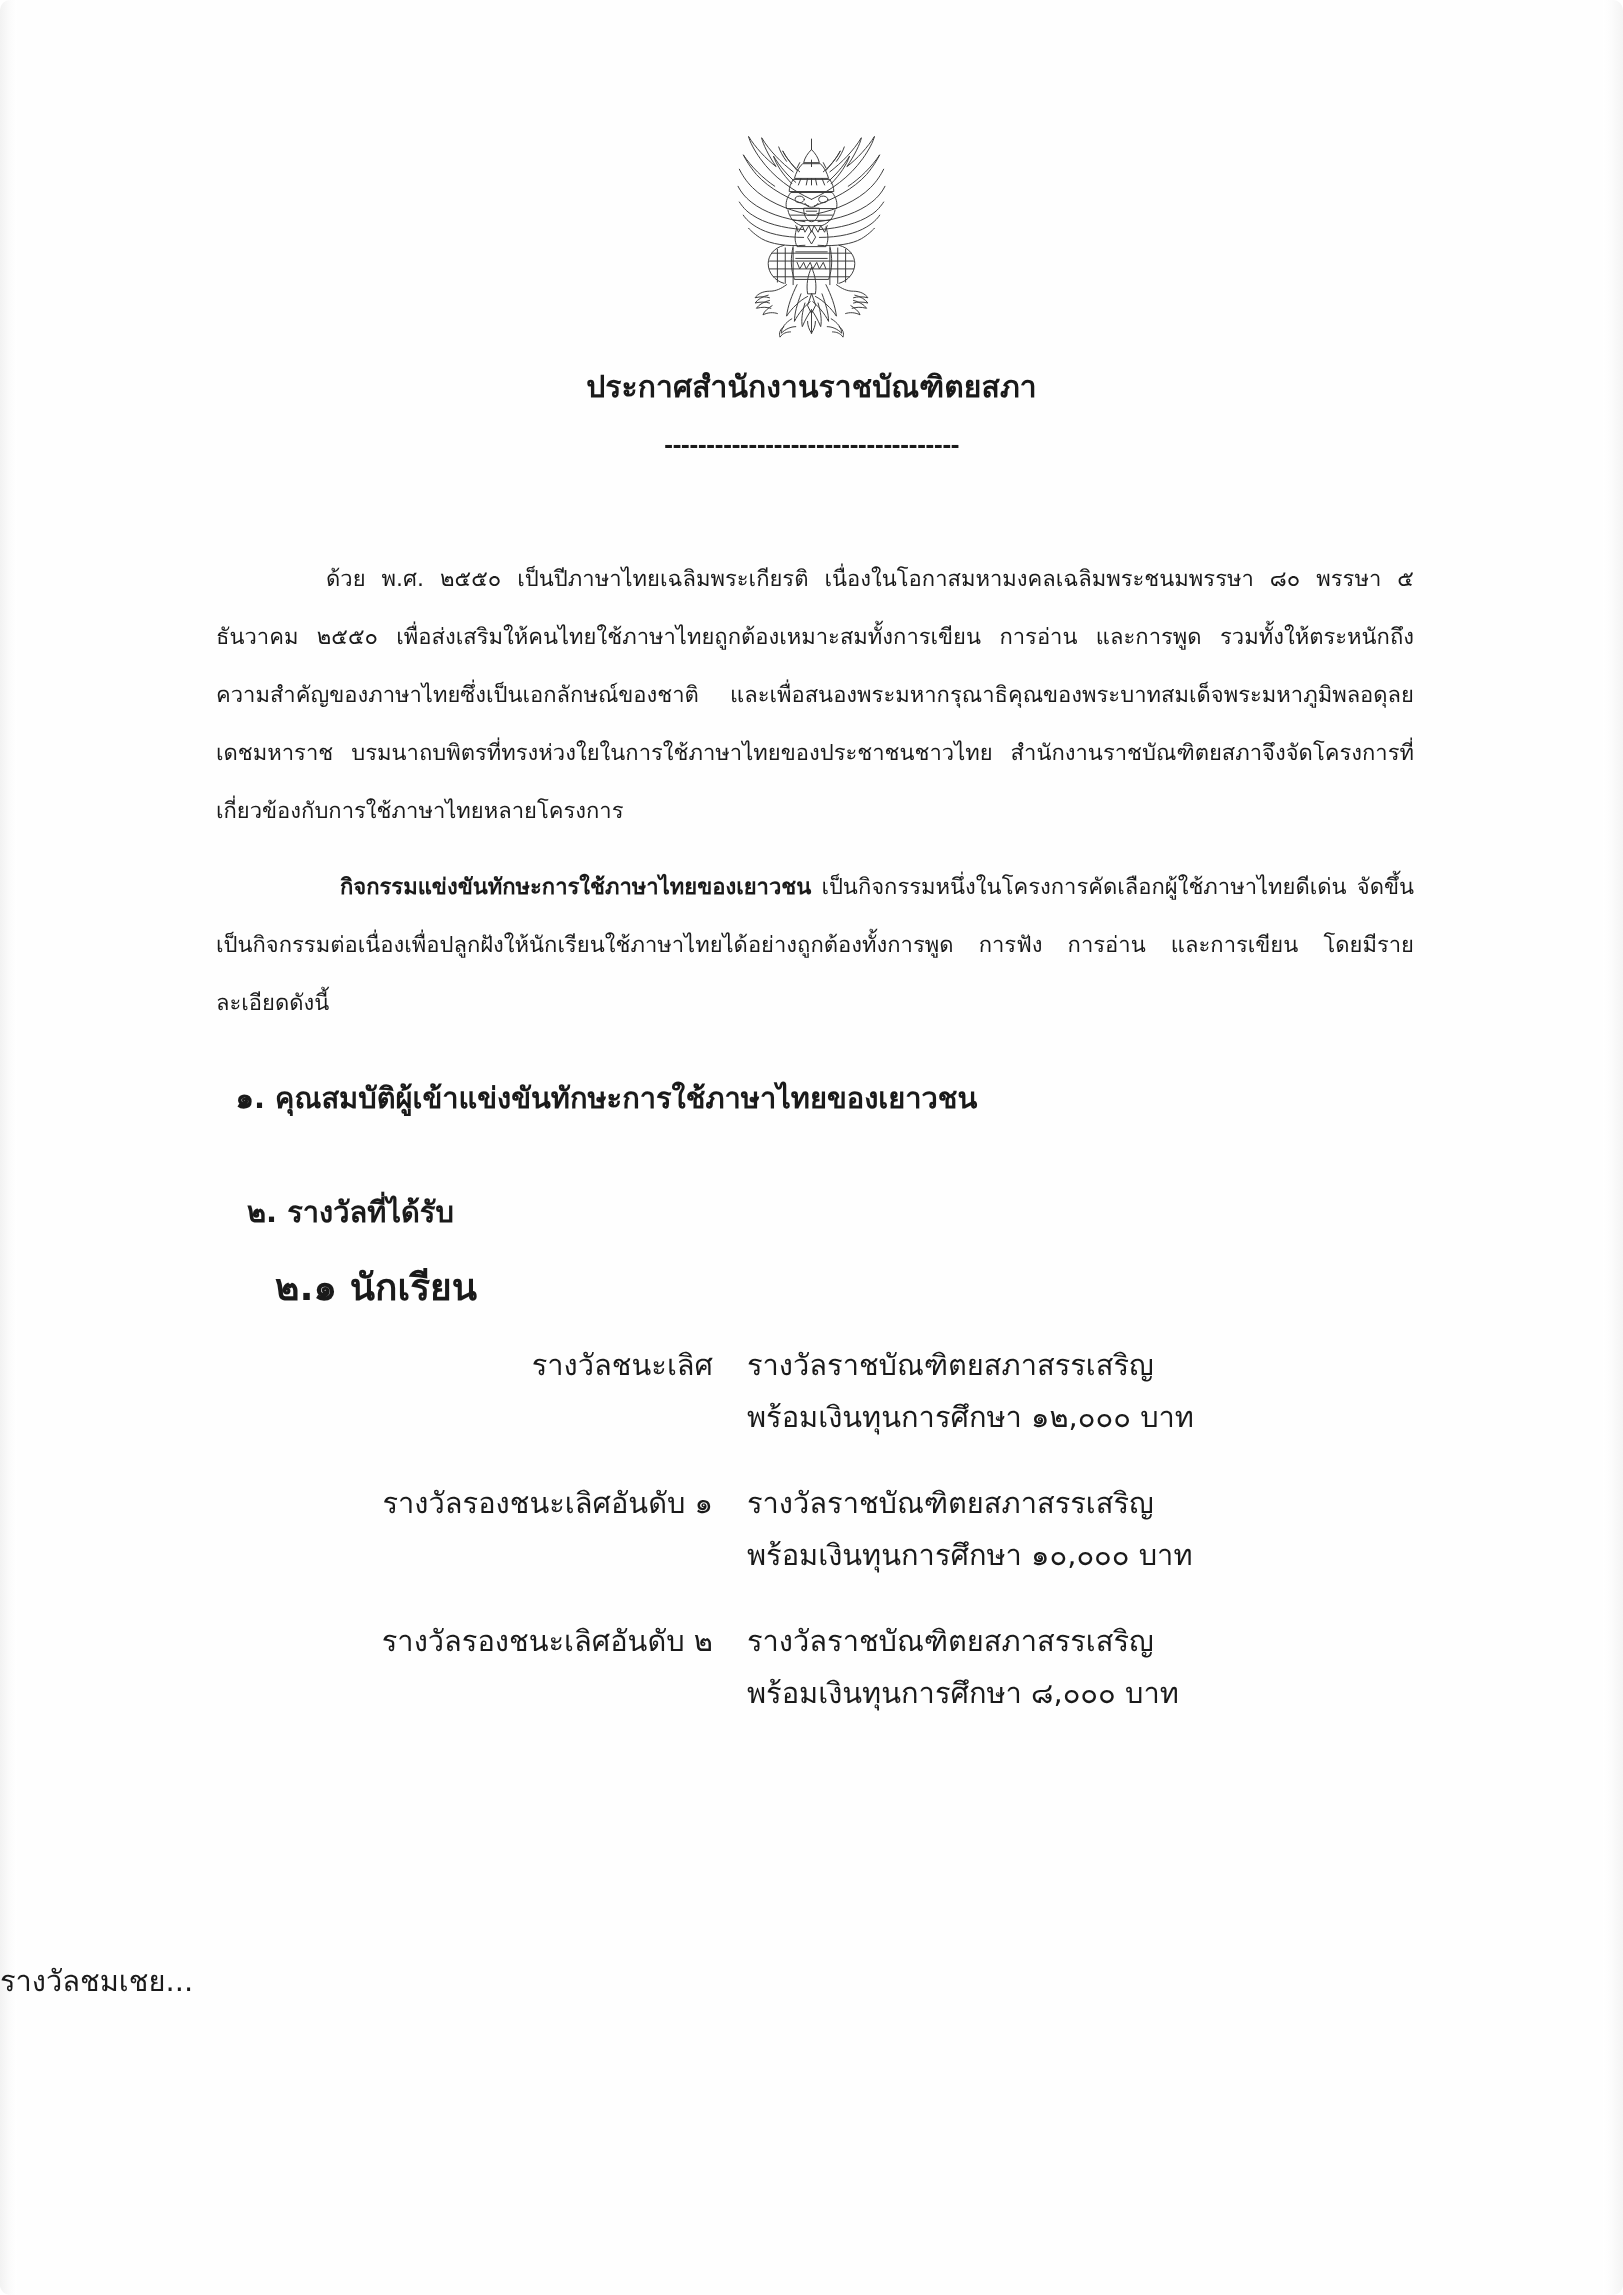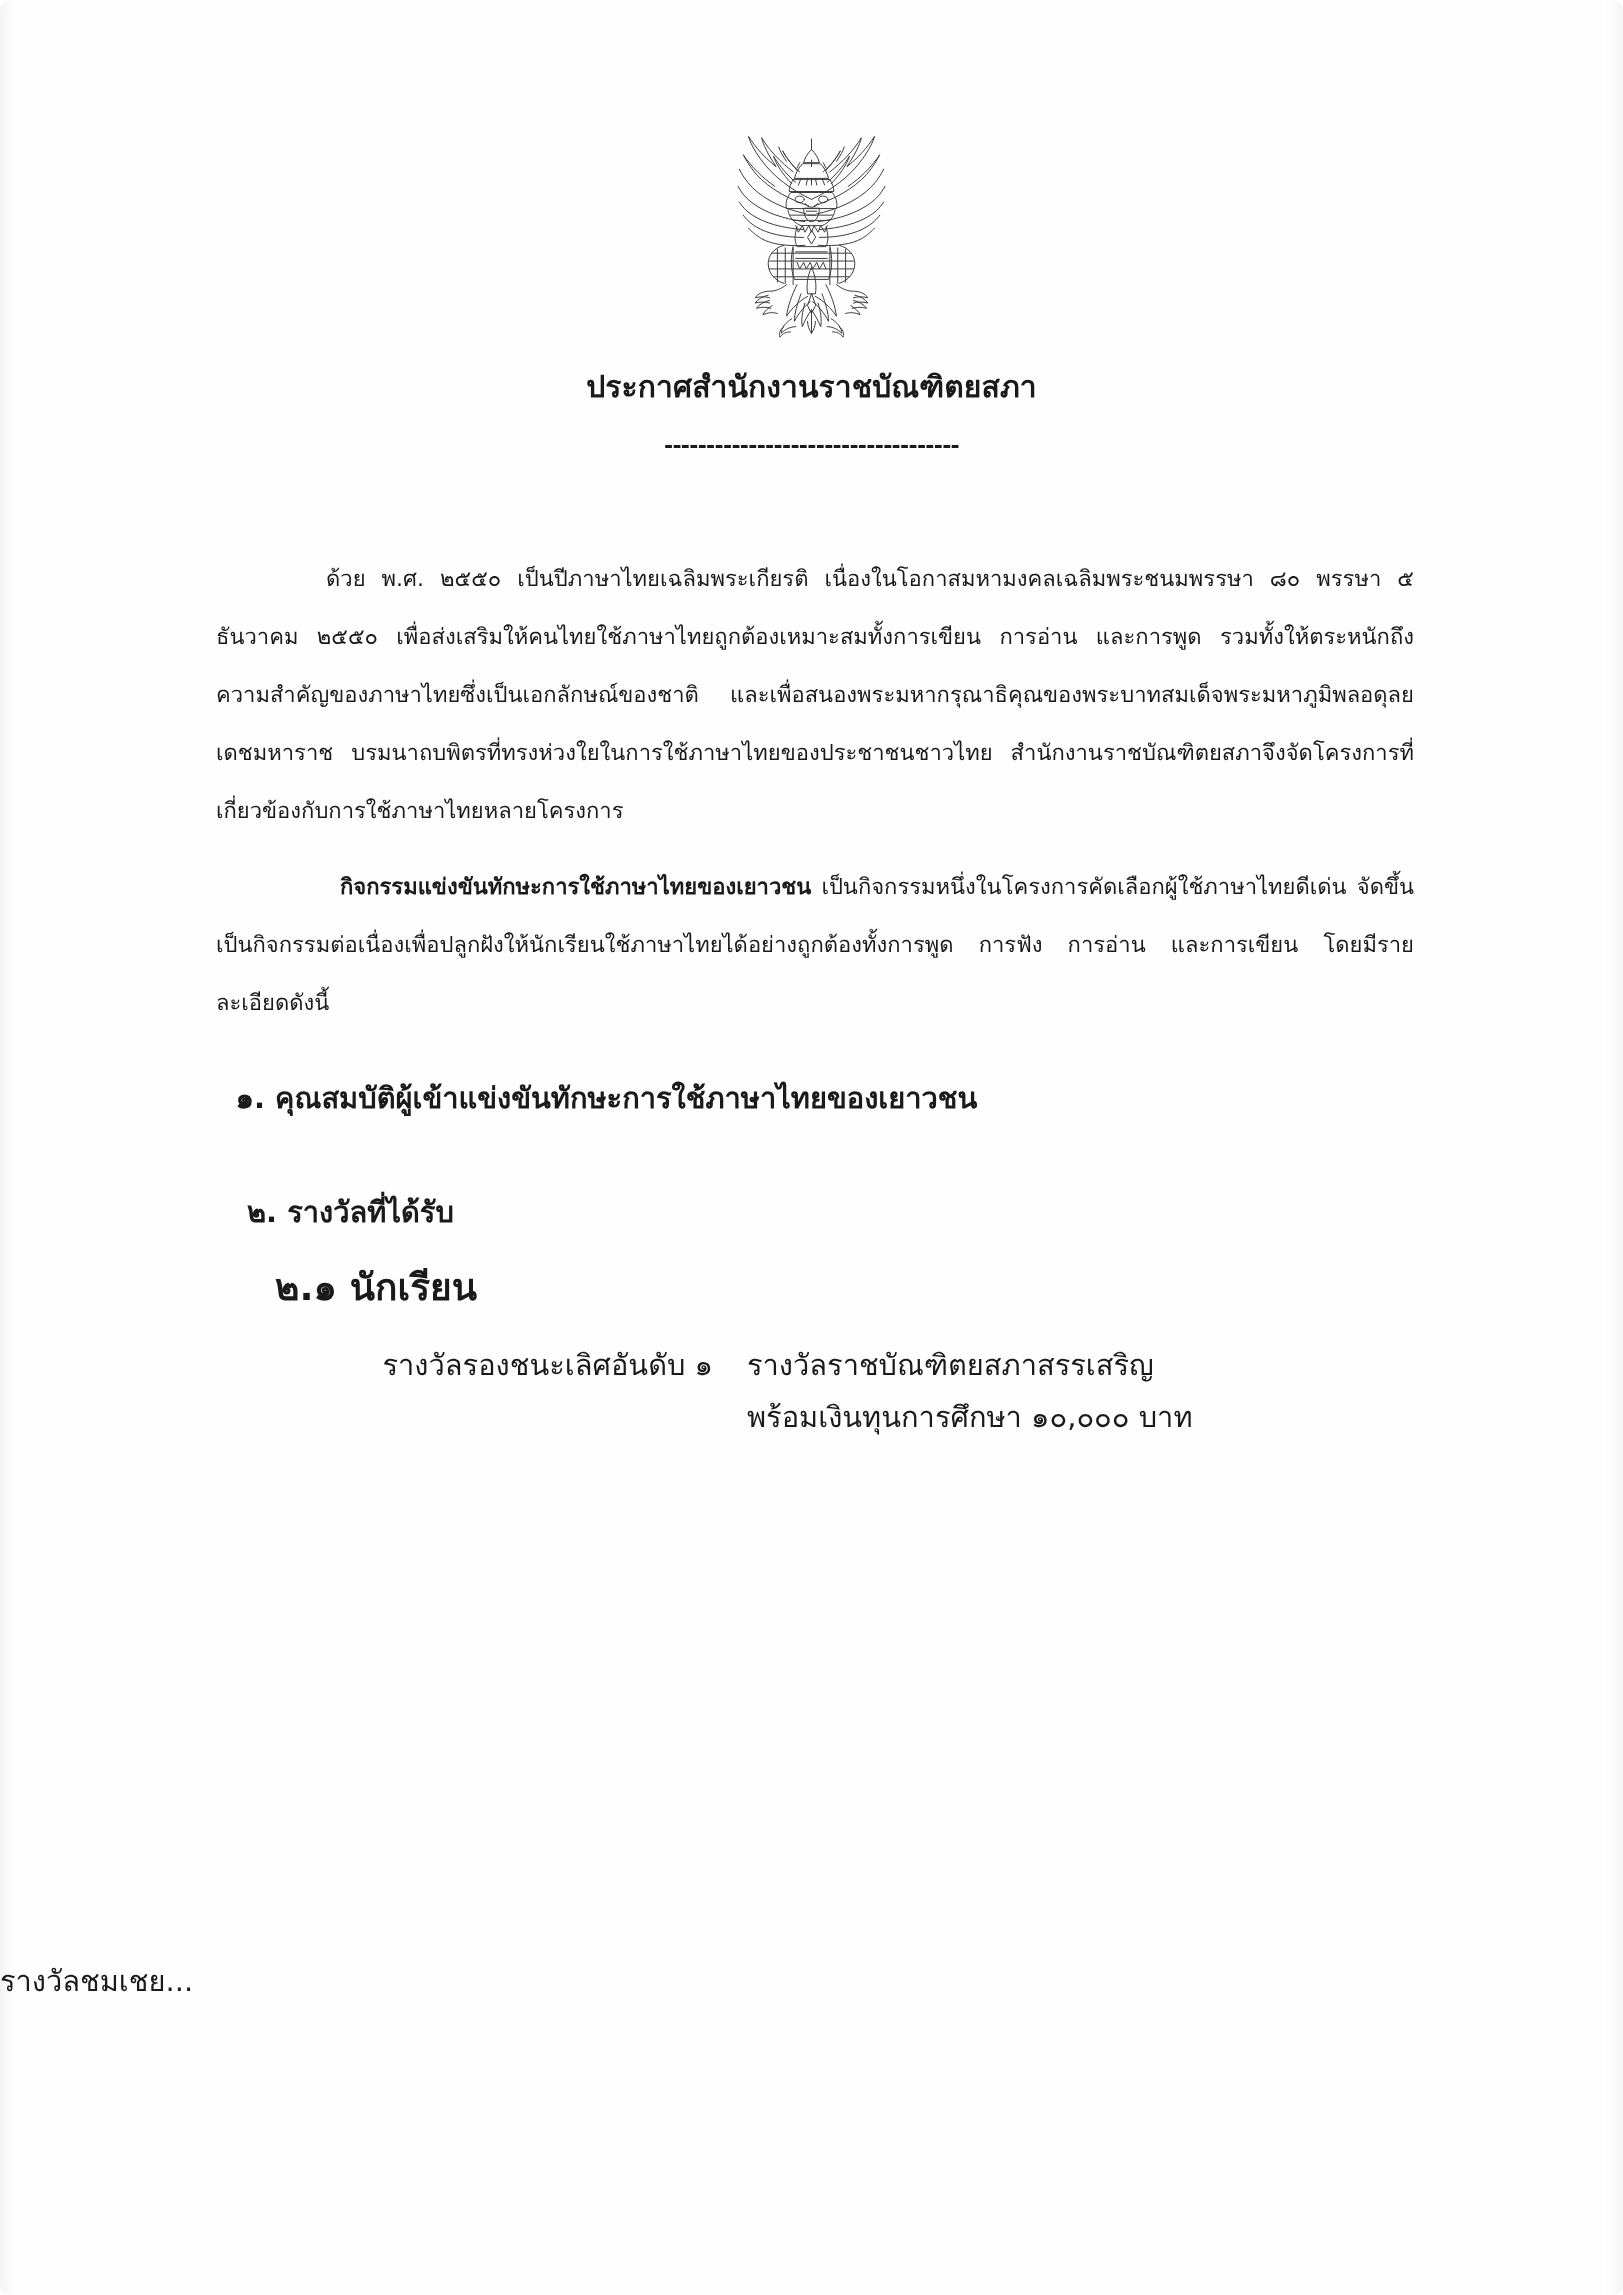--- a/index.html
+++ b/index.html
@@ -297,26 +297,40 @@
 
     <div class="subsection-heading">๒. รางวัลที่ได้รับ</div>
 
     <div class="gap-sm"></div>
 
     <div class="sub-sub-heading">๒.๑ นักเรียน</div>
 
     <table class="prize-table">
       <tbody>
         <tr>
+          <td class="prize-label">รางวัลชนะเลิศ</td>
+          <td class="prize-value">
+            <span>รางวัลราชบัณฑิตยสภาสรรเสริญ</span>
+            <span class="line2">พร้อมเงินทุนการศึกษา ๑๒,๐๐๐ บาท</span>
+          </td>
+        </tr>
+        <tr>
           <td class="prize-label">รางวัลรองชนะเลิศอันดับ ๑</td>
           <td class="prize-value">
             <span>รางวัลราชบัณฑิตยสภาสรรเสริญ</span>
             <span class="line2">พร้อมเงินทุนการศึกษา ๑๐,๐๐๐ บาท</span>
           </td>
         </tr>
+        <tr>
+          <td class="prize-label">รางวัลรองชนะเลิศอันดับ ๒</td>
+          <td class="prize-value">
+            <span>รางวัลราชบัณฑิตยสภาสรรเสริญ</span>
+            <span class="line2">พร้อมเงินทุนการศึกษา ๘,๐๐๐ บาท</span>
+          </td>
+        </tr>
       </tbody>
     </table>
 
   </div>
 
   <div class="footer">
     <span>รางวัลชมเชย...</span>
   </div>
 
 </div>

